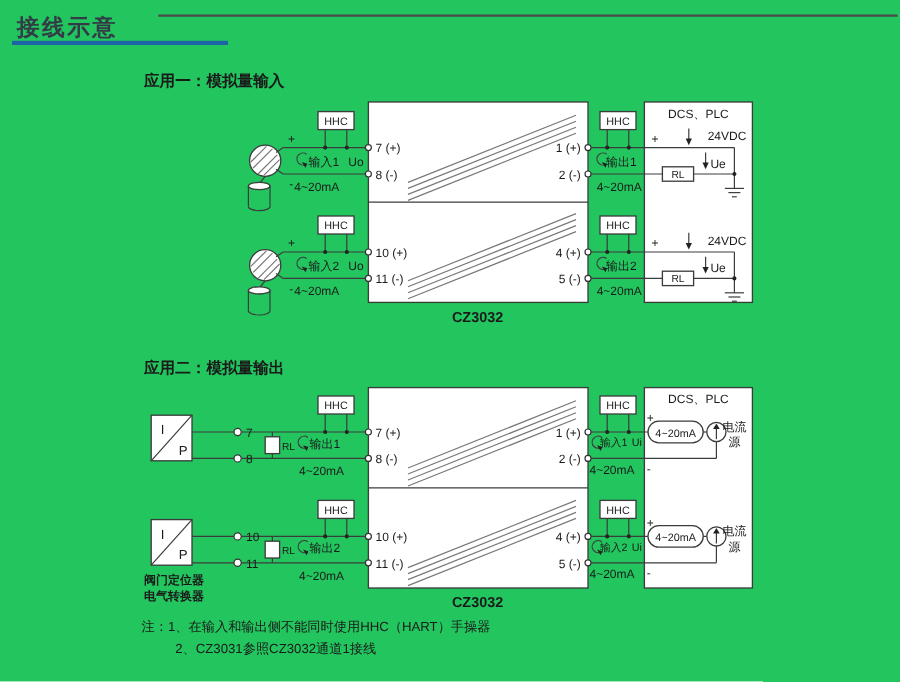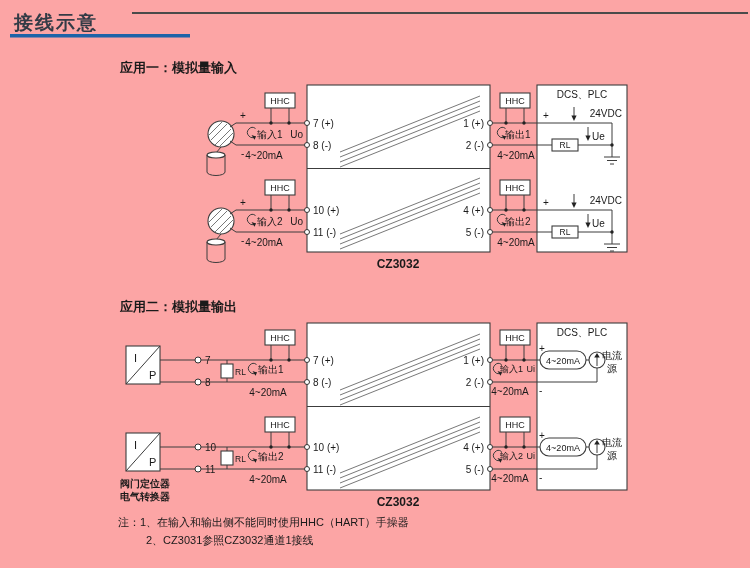--- a/index.html
+++ b/index.html
@@ -1,17 +1,17 @@
 <!DOCTYPE html>
 <html style="--accent: #1d63a8; --line: #3c3c3c; --text: #1a1a1a; --title: #333b46;"><head>
 <meta charset="utf-8">
 <style>
   *{margin:0;padding:0;box-sizing:border-box}
   html,body{background:#ffffff}
-  .stage{position:relative;width:750px;height:568px;background:#fca5a5;overflow:hidden;
+  .stage{position:relative;width:750px;height:568px;background:#22c55e;overflow:hidden;
          font-family:"Liberation Sans","DejaVu Sans",sans-serif;}
   svg{display:block}
   .wire{stroke:var(--line,#3c3c3c);stroke-width:1;fill:none}
   .box{fill:#ffffff;stroke:var(--line,#4a4a4a);stroke-width:1.1}
   .hatchline{stroke:#787878;stroke-width:1}
   .term{fill:#ffffff;stroke:#333;stroke-width:1}
   .dot{fill:#222;stroke:none}
   text{fill:var(--text,#1a1a1a);font-family:"Liberation Sans","DejaVu Sans",sans-serif;font-size:10px}
   .t9{font-size:9px}
   .t85{font-size:8.5px}

